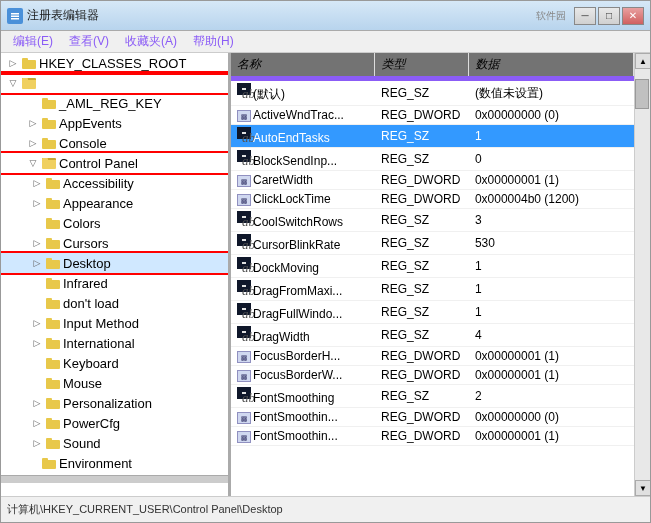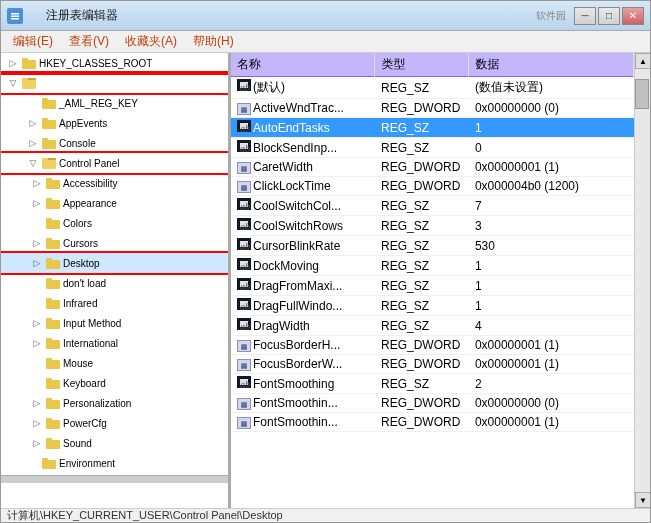--- a/index.html
+++ b/index.html
@@ -37,21 +37,20 @@
       display: flex;
       align-items: center;
       justify-content: center;
       color: white;
       font-size: 9px;
     }
     .titlebar-title {
       flex: 1;
       font-size: 12px;
       color: #1a1a1a;
-      margin-left: 19px;
     }
     .titlebar-buttons {
       display: flex;
       gap: 2px;
     }
     .titlebar-btn {
       width: 22px;
       height: 18px;
       border: 1px solid #888;
       background: linear-gradient(to bottom, #e8e8e8, #d0d0d0);
@@ -72,21 +71,21 @@
       display: flex;
       align-items: center;
       padding: 0 4px;
       border-bottom: 1px solid #ccc;
       flex-shrink: 0;
     }
     .menu-item {
       padding: 2px 8px;
       cursor: pointer;
       font-size: 12px;
-      color: #c2410c;
+      color: #8b5cf6;
     }
     .main-content {
       display: flex;
       flex: 1;
       overflow: hidden;
     }
     .tree-pane {
       width: 230px;
       min-width: 230px;
       background: white;
@@ -166,42 +165,43 @@
       content: '';
       position: absolute;
       top: 0;
       left: 0;
       width: 6px;
       height: 4px;
       background: #f0d060;
       border-radius: 1px 1px 0 0;
     }
     .tree-label {
-      font-size: 10px;
+      font-size: 13px;
       user-select: none;
     }
     .indent-1 { padding-left: 4px; }
     .indent-2 { padding-left: 24px; }
     .indent-3 { padding-left: 28px; }
 
     .detail-pane {
       flex: 1;
       background: white;
       display: flex;
       flex-direction: column;
       overflow: hidden;
     }
     .detail-table {
       width: 100%;
       border-collapse: collapse;
       font-size: 12px;
     }
     .detail-table thead tr {
-      background: #c4b5fd;
-      border-bottom: 1px solid #8b5cf6;
+      background: #737373;
+      border-bottom: 5px solid #8b5cf6;
+      font-style: italic;
     }
     .detail-table th {
       text-align: left;
       padding: 3px 6px;
       border-right: 1px solid #ddd;
       font-weight: normal;
       cursor: pointer;
       user-select: none;
     }
     .detail-table td {
@@ -214,22 +214,22 @@
     }
     .detail-table tbody tr.selected {
       background: #3399ff;
       color: white;
     }
     .reg-icon-sz {
       display: inline-block;
       width: 14px;
       height: 12px;
       background: #e0e0e0;
-      border: 3px solid #0f172a;
-      font-size: 10px;
+      border: 5px solid #0f172a;
+      font-size: 13px;
       text-align: center;
       line-height: 12px;
       color: #555;
       margin-right: 2px;
       font-style: italic;
       font-family: serif;
     }
     .reg-icon-dword {
       display: inline-block;
       width: 14px;
@@ -241,21 +241,21 @@
       line-height: 12px;
       color: #336;
       margin-right: 2px;
     }
     .detail-scroll {
       overflow-y: auto;
       overflow-x: hidden;
       flex: 1;
     }
     .statusbar {
-      height: 14px;
+      height: 26px;
       background: #f0f0f0;
       border-top: 1px solid #ccc;
       display: flex;
       align-items: center;
       padding: 0 6px;
       font-size: 11px;
       color: #333;
       flex-shrink: 0;
     }
     .red-box {
@@ -418,61 +418,61 @@
             <div class="folder-icon"></div>
           </div>
         <span class="tree-label">Desktop</span>
       </div>
 
       <div class="tree-item indent-3">
         <div class="tree-expand"></div>
         <div class="tree-icon">
             <div class="folder-icon"></div>
           </div>
+        <span class="tree-label">Infrared</span>
+      </div>
+
+      <div class="tree-item indent-3">
+        <div class="tree-expand"></div>
+        <div class="tree-icon">
+            <div class="folder-icon"></div>
+          </div>
         <span class="tree-label">don't load</span>
       </div>
 
       <div class="tree-item indent-3">
+        <div class="tree-expand">▷</div>
+        <div class="tree-icon">
+            <div class="folder-icon"></div>
+          </div>
+        <span class="tree-label">Input Method</span>
+      </div>
+
+      <div class="tree-item indent-3">
+        <div class="tree-expand">▷</div>
+        <div class="tree-icon">
+            <div class="folder-icon"></div>
+          </div>
+        <span class="tree-label">International</span>
+      </div>
+
+      <div class="tree-item indent-3">
         <div class="tree-expand"></div>
         <div class="tree-icon">
             <div class="folder-icon"></div>
           </div>
-        <span class="tree-label">Infrared</span>
-      </div>
-
-      <div class="tree-item indent-3">
-        <div class="tree-expand">▷</div>
-        <div class="tree-icon">
-            <div class="folder-icon"></div>
-          </div>
-        <span class="tree-label">Input Method</span>
-      </div>
-
-      <div class="tree-item indent-3">
-        <div class="tree-expand">▷</div>
-        <div class="tree-icon">
-            <div class="folder-icon"></div>
-          </div>
-        <span class="tree-label">International</span>
+        <span class="tree-label">Keyboard</span>
       </div>
 
       <div class="tree-item indent-3">
         <div class="tree-expand"></div>
         <div class="tree-icon">
             <div class="folder-icon"></div>
           </div>
         <span class="tree-label">Mouse</span>
-      </div>
-
-      <div class="tree-item indent-3">
-        <div class="tree-expand"></div>
-        <div class="tree-icon">
-            <div class="folder-icon"></div>
-          </div>
-        <span class="tree-label">Keyboard</span>
       </div>
 
       <div class="tree-item indent-3">
         <div class="tree-expand">▷</div>
         <div class="tree-icon">
             <div class="folder-icon"></div>
           </div>
         <span class="tree-label">Personalization</span>
       </div>
 
@@ -539,25 +539,20 @@
                   <td><span class="reg-icon-dword">▩</span>CaretWidth</td>
                   <td>REG_DWORD</td>
                   <td>0x00000001 (1)</td>
                 </tr>
                 <tr>
                   <td><span class="reg-icon-dword">▩</span>ClickLockTime</td>
                   <td>REG_DWORD</td>
                   <td>0x000004b0 (1200)</td>
                 </tr>
                 <tr>
-                  <td><span class="reg-icon-sz">ab</span>CoolSwitchCol...</td>
-                  <td>REG_SZ</td>
-                  <td>7</td>
-                </tr>
-                <tr>
                   <td><span class="reg-icon-sz">ab</span>CoolSwitchRows</td>
                   <td>REG_SZ</td>
                   <td>3</td>
                 </tr>
                 <tr>
                   <td><span class="reg-icon-sz">ab</span>CursorBlinkRate</td>
                   <td>REG_SZ</td>
                   <td>530</td>
                 </tr>
                 <tr>

